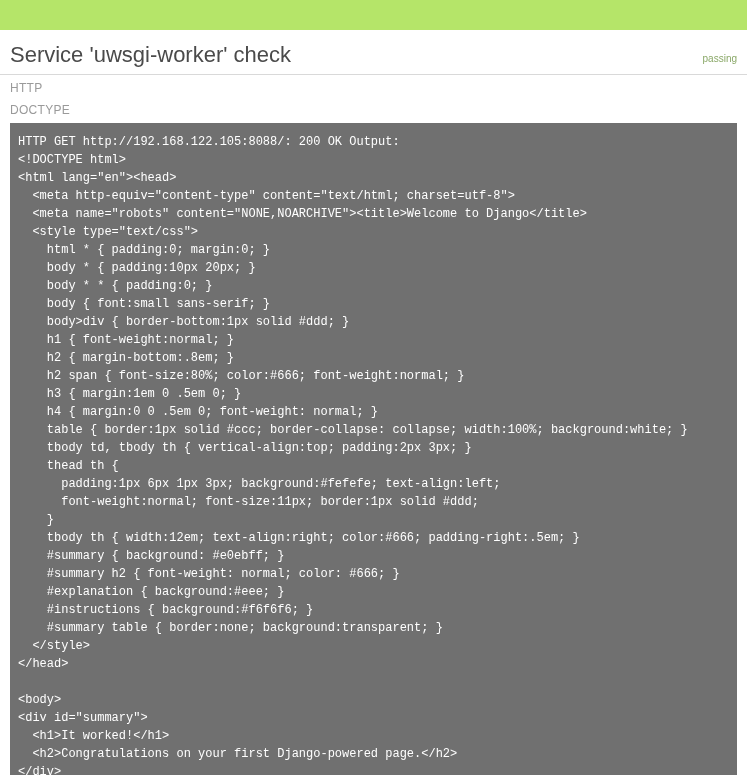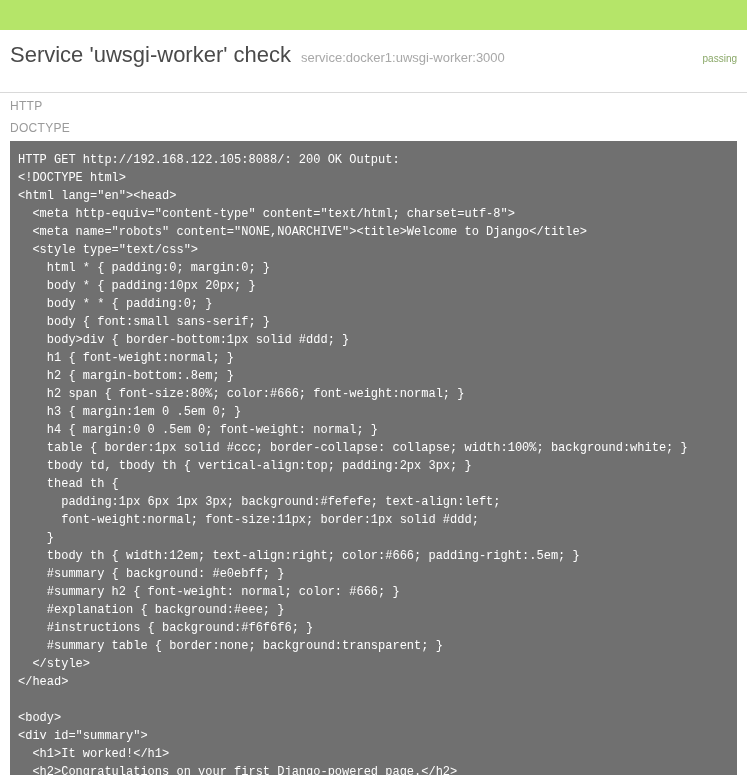--- a/index.html
+++ b/index.html
@@ -11,21 +11,21 @@
       font-family: -apple-system, BlinkMacSystemFont, "Segoe UI", Helvetica, Arial, sans-serif;
       background: #ffffff;
       width: 747px;
     }
     .top-bar {
       height: 30px;
       background: #b5e569;
       width: 100%;
     }
     .header {
-      padding: 12px 10px 24px 10px;
+      padding: 12px 10px 6px 10px;
       border-bottom: 1px solid #d9d9d9;
       display: flex;
       align-items: baseline;
       justify-content: space-between;
     }
     .header-left {
       display: flex;
       align-items: baseline;
       gap: 10px;
     }
@@ -63,21 +63,20 @@
     }
   </style>
 </head>
 <body>
 
 <div class="top-bar"></div>
 
 <div class="header">
   <div class="header-left">
     <h1 class="title">Service 'uwsgi-worker' check</h1>
-    <span class="subtitle">service:docker1:uwsgi-worker:3000</span>
   </div>
   <span class="status">passing</span>
 </div>
 
 <div class="section-label">HTTP</div>
 <div class="section-label">DOCTYPE</div>
 
 <div class="output-container">
   <div class="output-box">HTTP GET http://192.168.122.105:8088/: 200 OK Output:
 &lt;!DOCTYPE html&gt;

